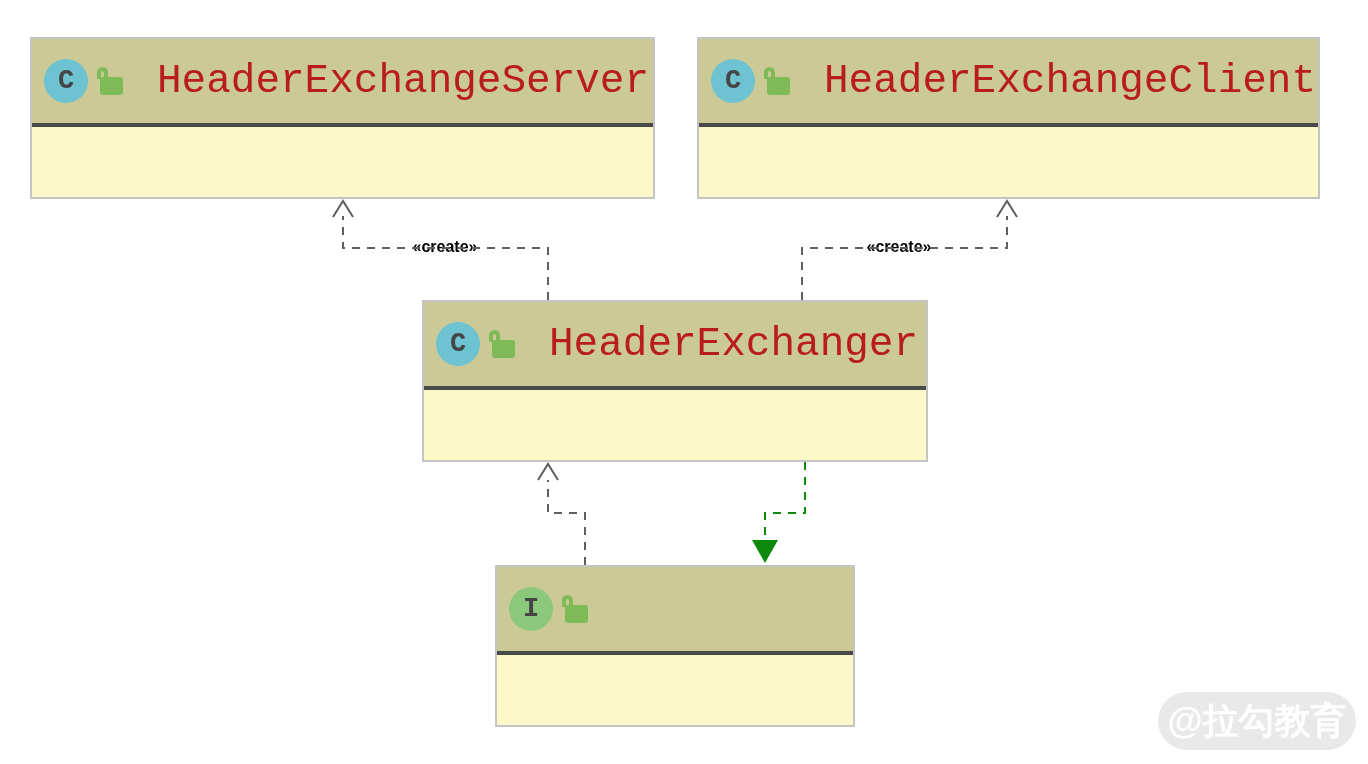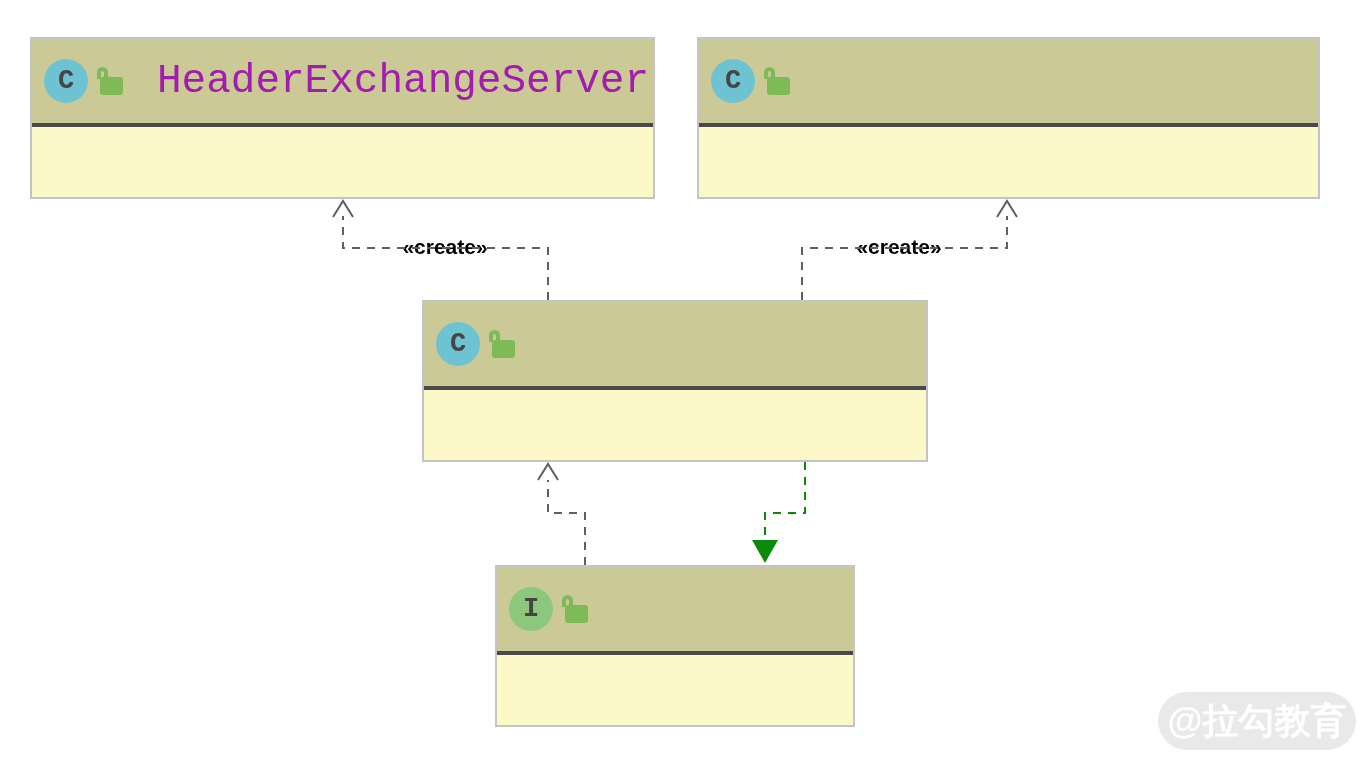--- a/index.html
+++ b/index.html
@@ -50,33 +50,33 @@
     border-radius:8px 8px 0 0;box-sizing:border-box;
   }
   .lock .lock-body{
     position:absolute;left:3px;top:10px;width:23px;height:18px;
     background:var(--lock);border-radius:3px;
   }
 
   .title{
     margin-left:34px;white-space:nowrap;
     font-family:"Liberation Mono", monospace;
-    font-size:41px;line-height:1;color:#a21caf;
+    font-size:41px;line-height:1;color:#b91c1c;
   }
 
   #box-server   {left:30px; top:37px; width:625px;height:162px;}
   #box-client   {left:697px;top:37px; width:623px;height:162px;}
   #box-exchanger{left:422px;top:300px;width:506px;height:162px;}
   #box-interface{left:495px;top:565px;width:360px;height:162px;}
 
   
   .edge-label{
     position:absolute;transform:translateX(-50%);
     font-family:"Liberation Sans", sans-serif;
-    font-weight:bold;font-size:21px;line-height:22px;color:#000000;
+    font-weight:bold;font-size:16px;line-height:22px;color:#000000;
     white-space:nowrap;z-index:2;
   }
   #label-create-left {left:445px;top:236px;}
   #label-create-right{left:899px;top:236px;}
 
   
   svg.connectors{
     position:absolute;left:0;top:0;width:1368px;height:764px;
     pointer-events:none;z-index:3;
   }
@@ -112,32 +112,34 @@
     <div class="box-body"></div>
   </div>
 
   <div class="class-box" id="box-client">
     <div class="box-header">
       <span class="badge badge-class">C</span>
       <span class="lock">
         <span class="shackle"></span>
         <span class="lock-body"></span>
       </span>
+      <span class="title">HeaderExchangeClient</span>
     </div>
     <div class="separator"></div>
     <div class="box-body"></div>
   </div>
 
   <div class="class-box" id="box-exchanger">
     <div class="box-header">
       <span class="badge badge-class">C</span>
       <span class="lock">
         <span class="shackle"></span>
         <span class="lock-body"></span>
       </span>
+      <span class="title">HeaderExchanger</span>
     </div>
     <div class="separator"></div>
     <div class="box-body"></div>
   </div>
 
   <div class="class-box" id="box-interface">
     <div class="box-header">
       <span class="badge badge-interface">I</span>
       <span class="lock">
         <span class="shackle"></span>

